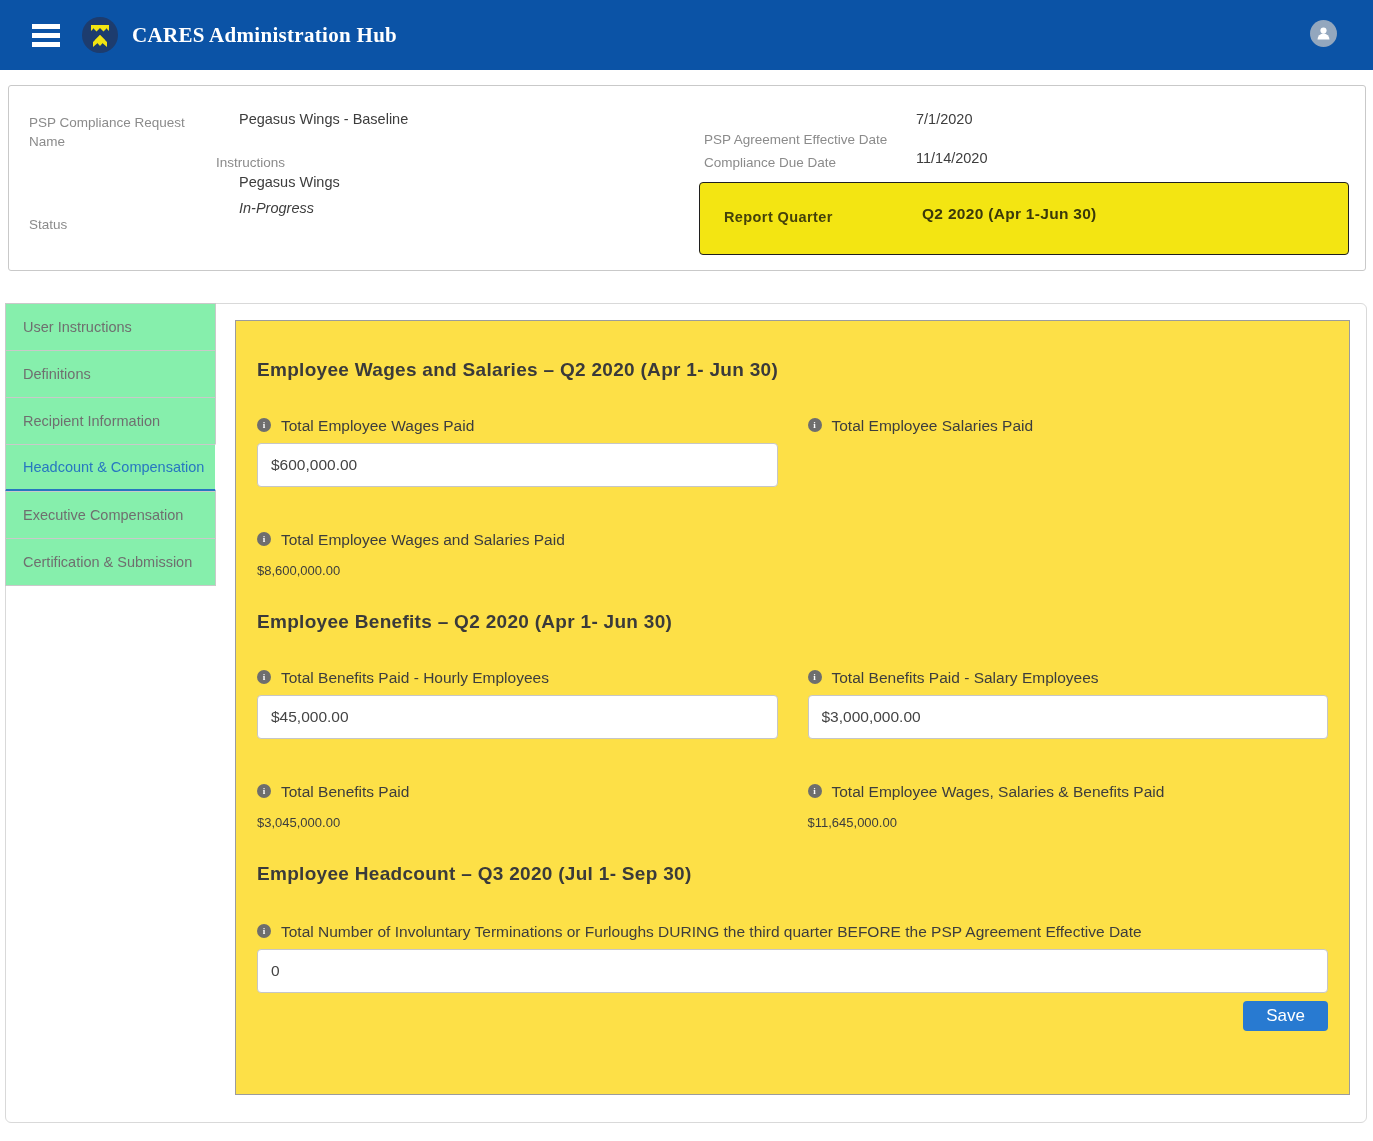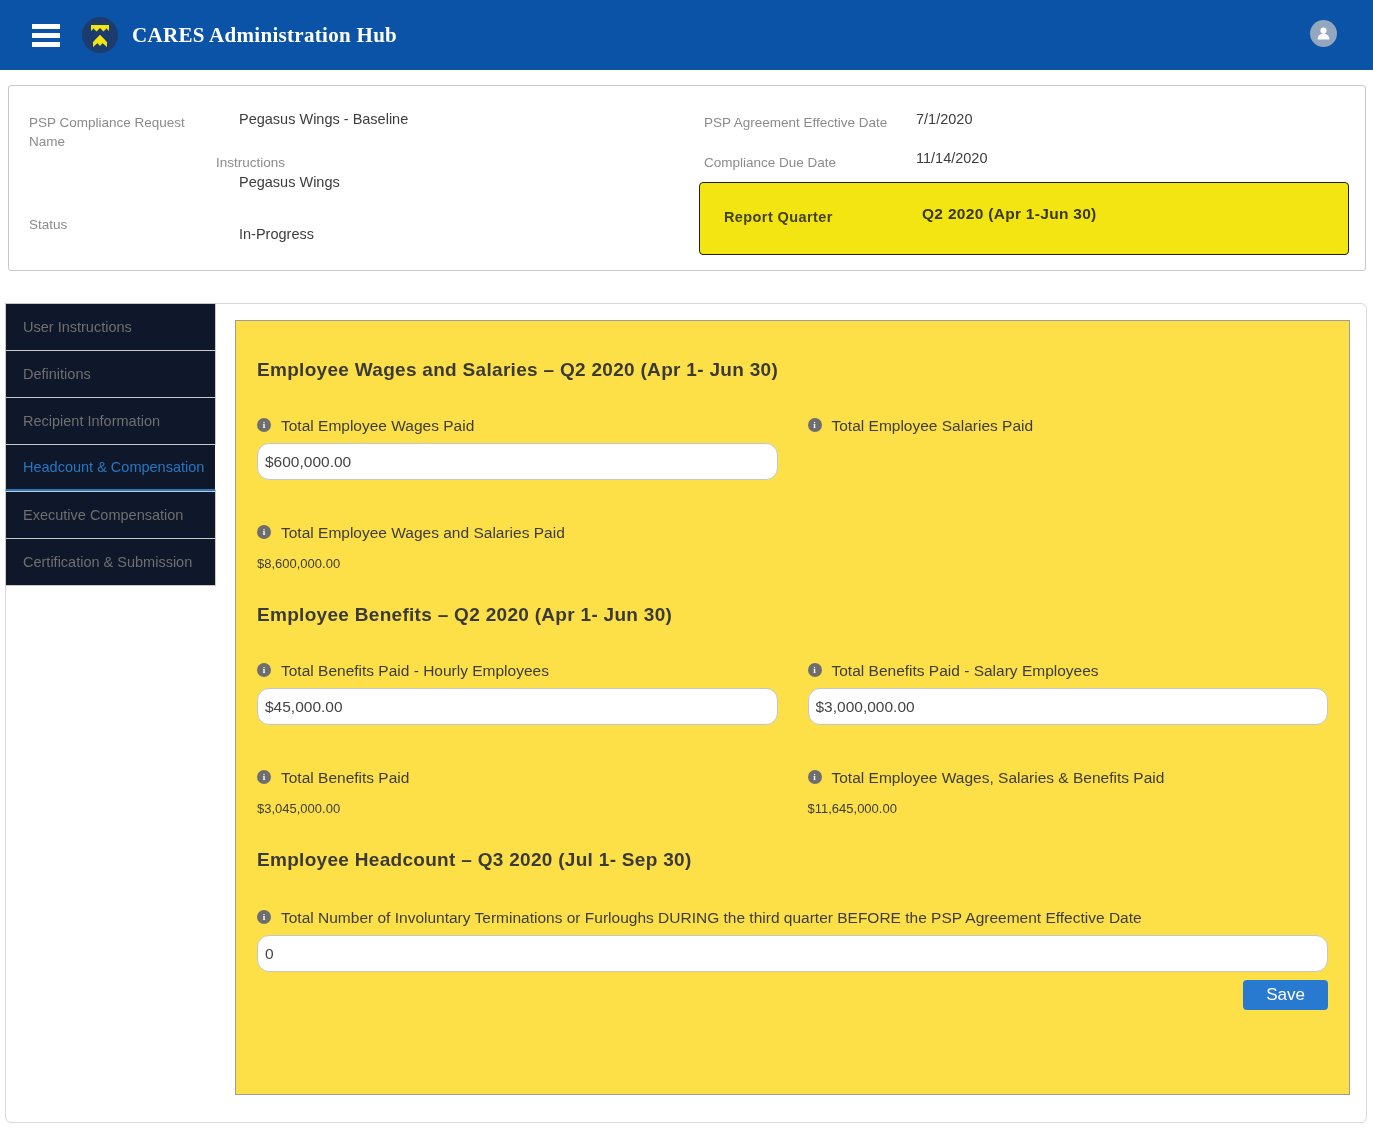--- a/index.html
+++ b/index.html
@@ -19,36 +19,36 @@
   .lbl { position:absolute; color:#8b8b8b; font-size:13.5px; line-height:19px; }
   .val { position:absolute; color:#3d3d3d; font-size:14.5px; }
   .rq-box { position:absolute; left:690px; top:96px; width:650px; height:73px; background:#F3E512; border:1px solid #1f1f1f; border-radius:4px; }
   .rq-label { position:absolute; left:24px; top:26px; font-size:14.5px; font-weight:bold; letter-spacing:0.4px; color:#45420a; }
   .rq-value { position:absolute; left:222px; top:22px; font-size:15.5px; font-weight:600; letter-spacing:0.3px; color:#3a380a; }
 
   
   .main-wrap { position:relative; margin:32px 6px 18px 5px; height:820px; }
   .outer-card { position:absolute; inset:0; border:1px solid #d9d9d9; border-radius:6px; background:#fff; }
   .sidebar { position:absolute; left:0; top:0; width:211px; }
-  .tab { height:48px; background:#0f172a; border:1px solid #c9c9c9; margin-top:-1px; display:flex; align-items:center; padding-left:17px; font-size:14.5px; color:#6f6f6f; cursor:pointer; }
+  .tab { height:48px; background:#86efac; border:1px solid #c9c9c9; margin-top:-1px; display:flex; align-items:center; padding-left:17px; font-size:14.5px; color:#6f6f6f; cursor:pointer; }
   .tab:first-child { margin-top:0; }
   .tab.active { color:#2777C0; border-bottom:3px solid #2777C0; border-right-color:#ffffff; }
 
   .content-panel { position:absolute; left:230px; right:17px; top:17px; bottom:28px; background:#fde047; border:1px solid #9c9c9c; padding:20px 21px 0 21px; }
   .section-h { font-size:19px; font-weight:600; color:#3a3a3a; letter-spacing:0.3px; }
   .h1 { margin-top:18px; }
   .h2 { margin-top:33px; }
   .h3 { margin-top:33px; }
   .grid2 { display:grid; grid-template-columns:1fr 1fr; column-gap:30px; }
   .row1 { margin-top:34px; }
   .rowro { margin-top:42px; }
   .field-label { display:flex; align-items:flex-start; }
   .info-icon { flex:0 0 auto; width:14px; height:14px; border-radius:50%; background:#6e6e6e; color:#fff; font-size:9px; font-weight:bold; font-family:"Liberation Serif", serif; display:flex; align-items:center; justify-content:center; margin-top:3px; }
   .field-label .txt { margin-left:10px; font-size:15.5px; color:#3d3d3d; line-height:21px; }
-  .text-input { display:block; width:100%; height:37px; margin-top:7px; border:1px solid #c6c6c6; border-radius:12px; background:#fff; font-family:"Liberation Sans", sans-serif; font-size:15.5px; color:#444; padding:0 7px; outline:none; }
+  .text-input { display:block; width:100%; height:44px; margin-top:7px; border:1px solid #c6c6c6; border-radius:4px; background:#fff; font-family:"Liberation Sans", sans-serif; font-size:15.5px; color:#444; padding:0 13px; outline:none; }
   .ro-value { margin-top:13px; font-size:13px; color:#3d3d3d; }
   .long-label { margin-top:36px; max-width:970px; }
   .save-row { display:flex; justify-content:flex-end; margin-top:8px; }
   .save-btn { background:#287AD1; color:#fff; border:none; border-radius:4px; font-family:"Liberation Sans", sans-serif; font-size:17px; padding:5px 23px; cursor:pointer;text-align:right; }
 </style>
 </head>
 <body>
 
 <div class="appbar">
   <div class="hamburger">
@@ -74,23 +74,23 @@
 </div>
 
 <div class="info-card">
   <div class="lbl" style="left:20px; top:27px; width:160px;">PSP Compliance Request Name</div>
   <div class="val" style="left:230px; top:25px;">Pegasus Wings - Baseline</div>
 
   <div class="lbl" style="left:207px; top:67px;">Instructions</div>
   <div class="val" style="left:230px; top:88px;">Pegasus Wings</div>
 
   <div class="lbl" style="left:20px; top:129px;">Status</div>
-  <div class="val" style="left:230px; top:140px;">In-Progress</div>
+  <div class="val" style="left:230px; top:114px;font-style:italic;">In-Progress</div>
 
-  <div class="lbl" style="left:695px; top:27px;">PSP Agreement Effective Date</div>
+  <div class="lbl" style="left:695px; top:44px;">PSP Agreement Effective Date</div>
   <div class="val" style="left:907px; top:25px;">7/1/2020</div>
 
   <div class="lbl" style="left:695px; top:67px;">Compliance Due Date</div>
   <div class="val" style="left:907px; top:64px;">11/14/2020</div>
 
   <div class="rq-box">
     <div class="rq-label">Report Quarter</div>
     <div class="rq-value">Q2 2020 (Apr 1-Jun 30)</div>
   </div>
 </div>

